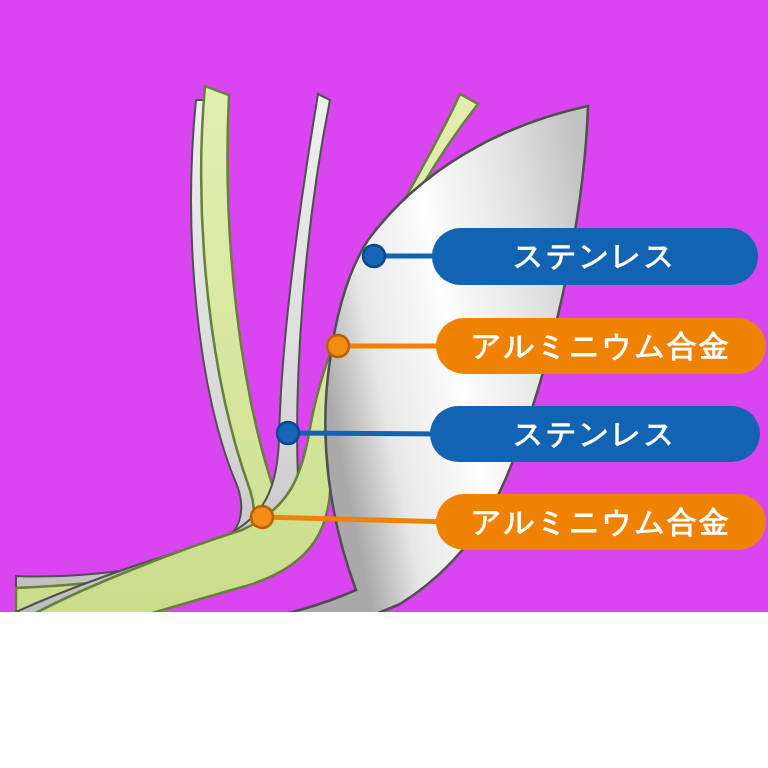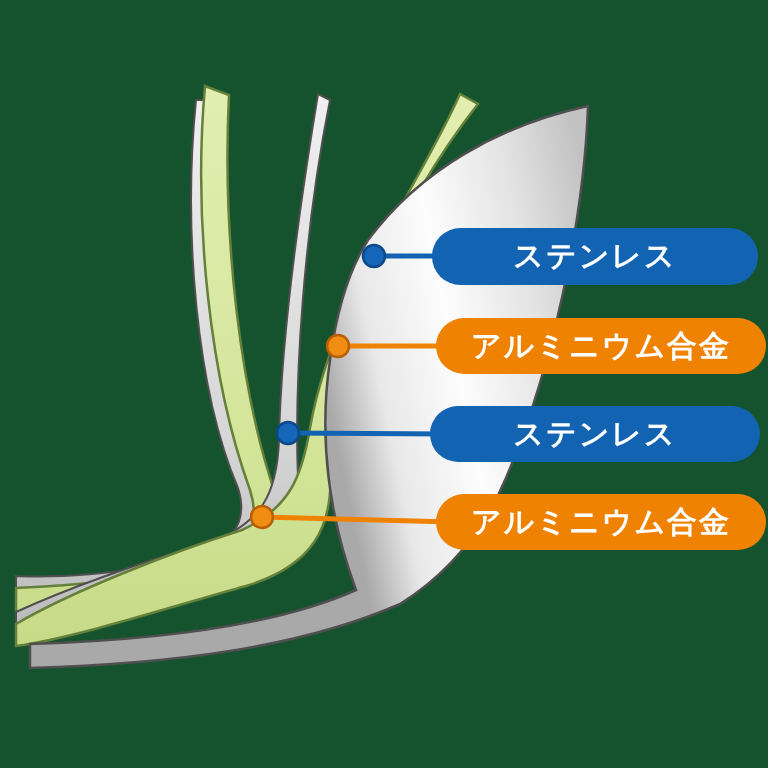--- a/index.html
+++ b/index.html
@@ -3,22 +3,22 @@
 <meta charset="utf-8">
 <style>
   html, body {
     margin: 0;
     padding: 0;
     background: #ffffff;
   }
   .canvas {
     position: relative;
     width: 768px;
-    height: 768px;
-    background: #14532d;
+    height: 612px;
+    background: #d946ef;
     overflow: hidden;
     font-family: "DejaVu Sans", sans-serif;
   }
   .art {
     position: absolute;
     left: 0;
     top: 0;
   }
   .pill {
     position: absolute;

